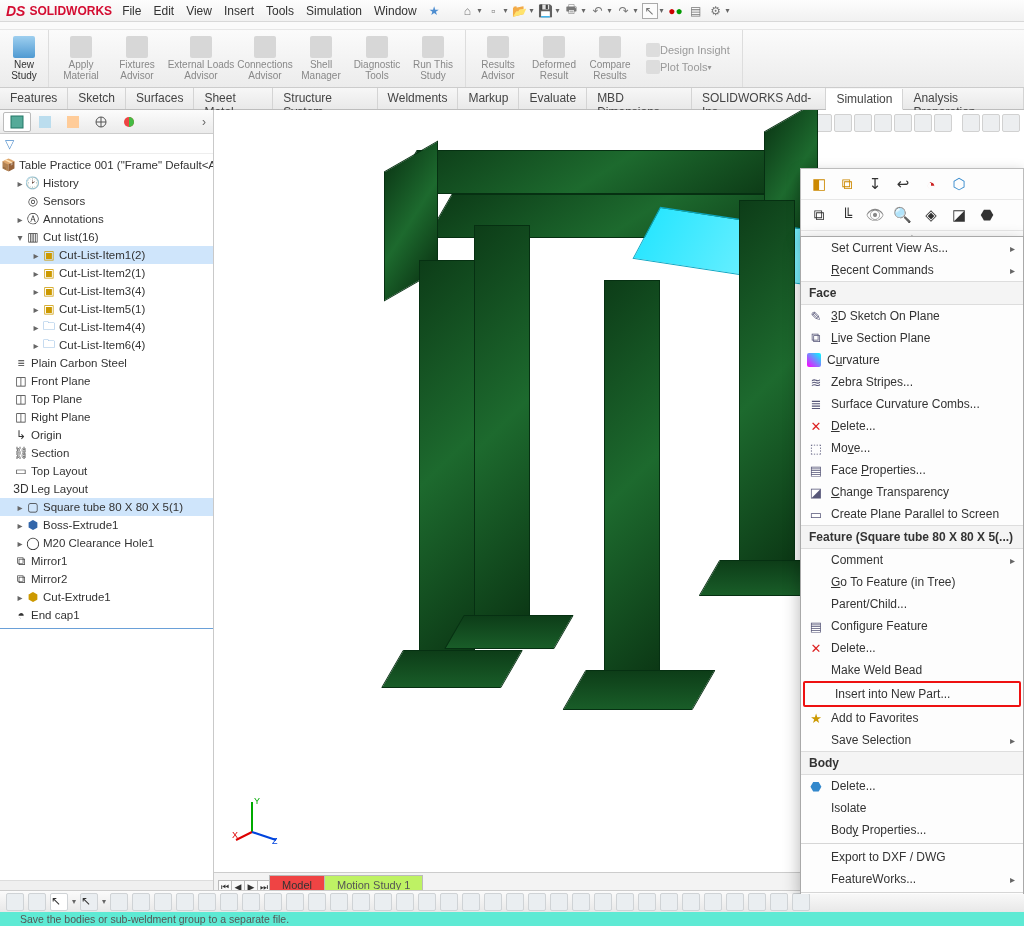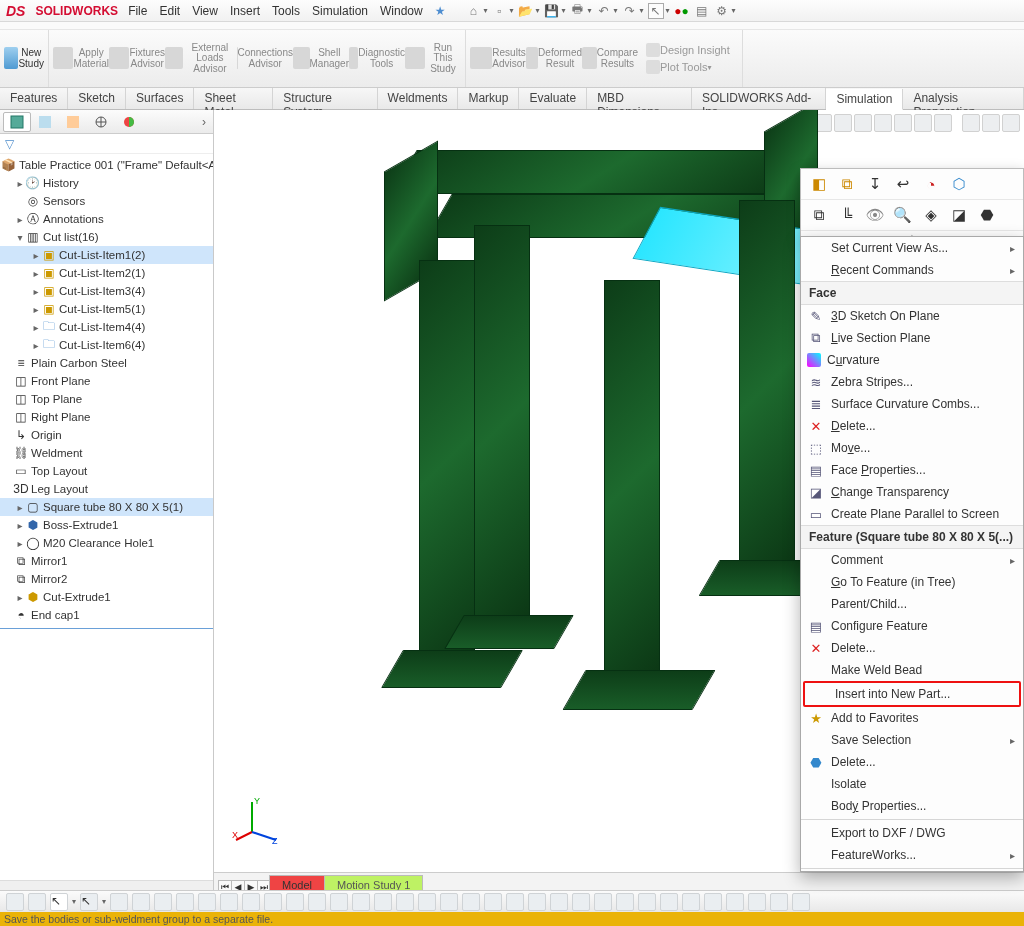--- a/index.html
+++ b/index.html
@@ -1,31 +1,31 @@
 <!DOCTYPE html>
 <html><head>
 <meta charset="utf-8">
 <style>
   * { box-sizing: border-box; font-family: "Segoe UI", Tahoma, sans-serif; }
   body { margin:0; width:1024px; height:926px; background:#fff; overflow:hidden; font-size:12px; color:#333; position:relative;}
   
   .titlebar { height:22px; display:flex; align-items:center; background:linear-gradient(#fdfdfd,#f1f1f1); border-bottom:1px solid #d8d8d8; padding:0 6px;}
-  .logo { display:flex; align-items:center; gap:10px; margin-right:10px;}
+  .logo { display:flex; align-items:center; gap:4px; margin-right:10px;}
   .logo-mark{color:#d40d32; font-weight:bold; font-size:14px; font-style:italic;}
   .logo-text{color:#d40d32; font-weight:bold; font-size:12px;}
   .menubar { display:flex; gap:12px; font-size:12px;align-items:center;}
   .menubar span{ cursor:default;}
   .qat { display:flex; align-items:center; gap:4px; margin-left:20px;}
   .qat-ic{ width:16px; height:16px; display:inline-flex; align-items:center; justify-content:center; color:#777;}
   .dd{ font-size:8px; color:#666; margin-left:-2px;}
   .blank-fill{height:8px; background:#fafafa; border-bottom:1px solid #e6e6e6;}
   
   .ribbon { height:58px; background:linear-gradient(#fbfbfb,#ececec); border-bottom:1px solid #ccc; display:flex;}
   .rgroup{ display:flex; align-items:center; border-right:1px solid #ddd; padding:2px 4px;}
-  .rbtn{ display:flex; flex-direction:row; align-items:center; justify-content:center; width:56px; height:54px; font-size:10px; color:#888; text-align:center; line-height:1.05;}
+  .rbtn{ display:flex; flex-direction:column; align-items:center; justify-content:center; width:56px; height:54px; font-size:10px; color:#888; text-align:center; line-height:1.05;}
   .rbtn.enabled{ color:#333;}
   .rbtn .ic{ width:22px; height:22px; background:#d7d7d7; border-radius:2px; margin-bottom:2px;}
   .rbtn.enabled .ic{ background:linear-gradient(#9ecfef,#4f9ad2);}
   .rbtn-narrow{width:40px;}
   .rrep{ display:flex; flex-direction:column; justify-content:center; gap:3px; padding:0 8px;}
   .rrep div{ display:flex; align-items:center; gap:0; font-size:11px; color:#999;}
   .rrep .ric{ width:14px; height:14px; background:#ddd; border-radius:2px;}
   
   .tabs { height:22px; background:linear-gradient(#f7f7f7,#e9e9e9); border-bottom:1px solid #bdbdbd; display:flex; font-size:12px;}
   .tab { padding:3px 10px; border-right:1px solid #d4d4d4; cursor:default; color:#444;}
@@ -56,21 +56,21 @@
   .vt-sp{ width:6px;}
   .triad{ position:absolute; left:18px; bottom:50px; width:50px; height:50px;}
   .btabs{ position:absolute; left:0; bottom:0; height:22px; display:flex; align-items:end; font-size:11px; background:#f3f3f3; width:100%; border-top:1px solid #ccc;}
   .btab{ padding:3px 12px; border:1px solid #bbb; border-bottom:none; background:#ef4444; margin-left:-1px;}
   .btab.inactive{ background:#bef264; color:#555;}
   .nav-btns{ display:flex; gap:0; margin-left:4px;}
   .nav-btns span{ width:14px; height:14px; border:1px solid #bbb; background:#fafafa; font-size:9px; display:flex; align-items:center; justify-content:center; margin-right:-1px;}
   
   .bottombar{ position:absolute; left:0; right:0; bottom:14px; height:22px; background:linear-gradient(#fbfbfb,#e8e8e8); border-top:1px solid #ccc; display:flex; align-items:center; gap:4px; padding:0 6px;}
   .bb-ic{ width:18px; height:18px; background:#eaeef1; border:1px solid #cfd3d6; border-radius:2px;}
-  .statusbar{ position:absolute; left:0; right:0; bottom:0; height:14px; background:#eab308; font-size:10.5px; color:#555; display:flex; align-items:center; padding-left:4px;}
+  .statusbar{ position:absolute; left:0; right:0; bottom:0; height:14px; background:#5eead4; font-size:10.5px; color:#555; display:flex; align-items:center; padding-left:20px;}
   
   .model{ position:absolute; left:50px; top:0; width:700px; height:700px; }
   .beam{ position:absolute; background:linear-gradient(135deg,#0d3d18,#1d6a2e,#0b3614); border:1px solid #063012;}
   .bright{ background:linear-gradient(90deg,#2be6ff,#7df2ff,#29d4ef)!important; border-color:#0aa8c4!important;}
   .plate{ position:absolute; background:linear-gradient(#0d3d18,#195d28); border:1px solid #063012; border-radius:1px;}
   
   .ctx-tb{ position:absolute; top:58px; right:0; width:224px; background:#fdfdfd; border:1px solid #bcbcbc; box-shadow:0 4px 12px rgba(0,0,0,.25); z-index:60;}
   .ctx-tb .row{ display:flex; gap:8px; padding:5px 8px;}
   .ctx-tb .row + .row{ border-top:1px solid #e7e7e7;}
   .ctx-ic{ width:20px; height:20px; display:flex; align-items:center; justify-content:center; font-size:15px;}
@@ -328,21 +328,21 @@
       <div class="node indent1">
           <span class="nic">◫</span>
           <span class="nlabel">Right Plane</span>
         </div>
       <div class="node indent1">
           <span class="nic">↳</span>
           <span class="nlabel">Origin</span>
         </div>
       <div class="node indent1">
           <span class="nic">⛓</span>
-          <span class="nlabel">Weldment</span>
+          <span class="nlabel">Section</span>
         </div>
       <div class="node indent1">
           <span class="nic">▭</span>
           <span class="nlabel">Top Layout</span>
         </div>
       <div class="node indent1">
           <span class="nic">3D</span>
           <span class="nlabel">Leg Layout</span>
         </div>
       <div class="node indent1 sel-blue">
@@ -548,20 +548,21 @@
         </div>
       <div class="cm-item">
           <span class="cm-ic" style="color:#c90;">★</span>
           <span class="cm-label">Add to Favorites</span>
         </div>
       <div class="cm-item">
           <span class="cm-ic"></span>
           <span class="cm-label">Save Selection</span>
           <span class="cm-sub">▸</span>
         </div>
+      <div class="cm-sechdr">Body</div>
       <div class="cm-item">
           <span class="cm-ic" style="color:#38c;">⬣</span>
           <span class="cm-label">Delete...</span>
         </div>
       <div class="cm-item">
           <span class="cm-ic"></span>
           <span class="cm-label">Isolate</span>
         </div>
       <div class="cm-item">
           <span class="cm-ic"></span>

